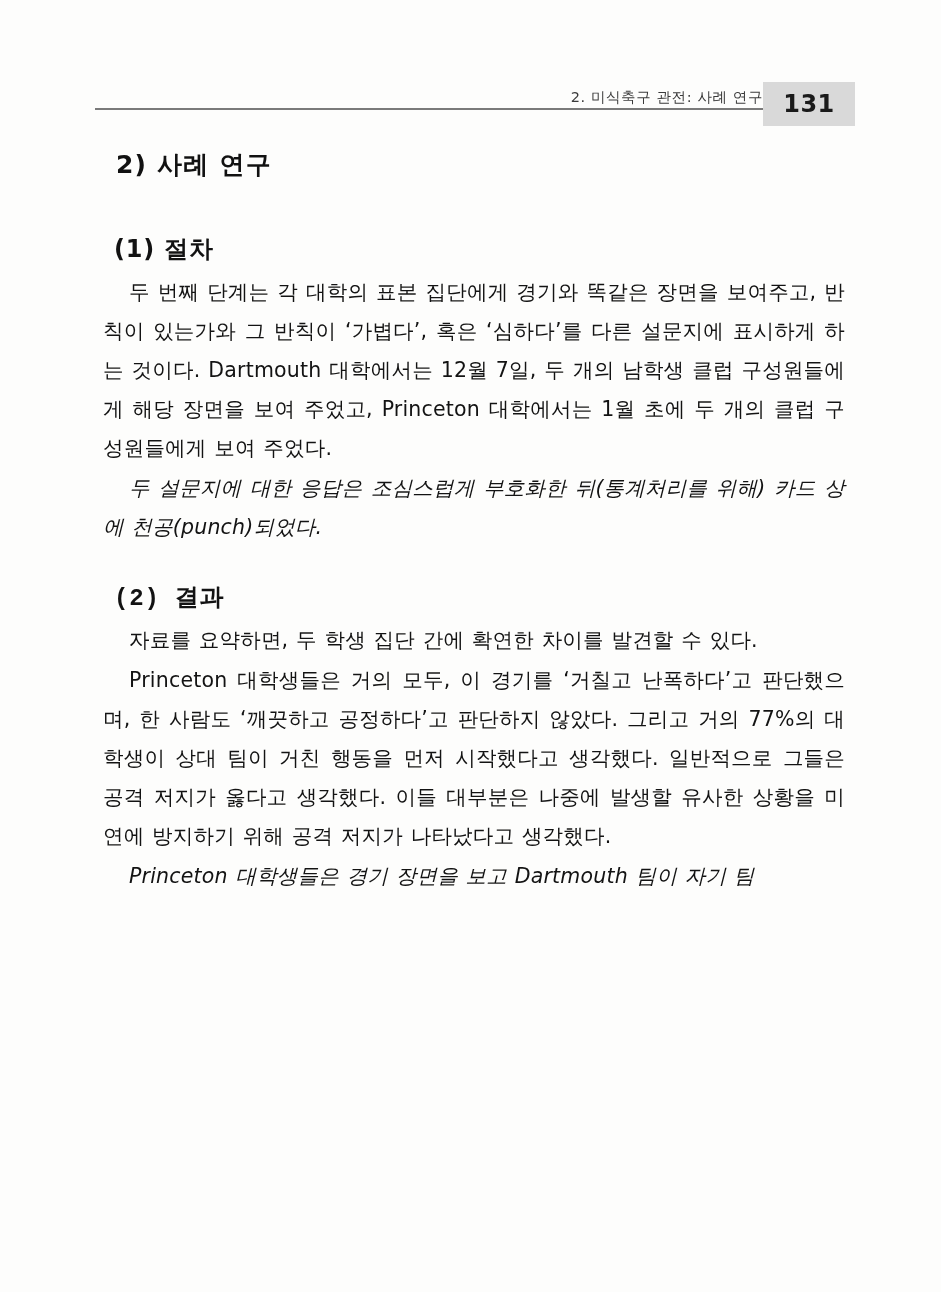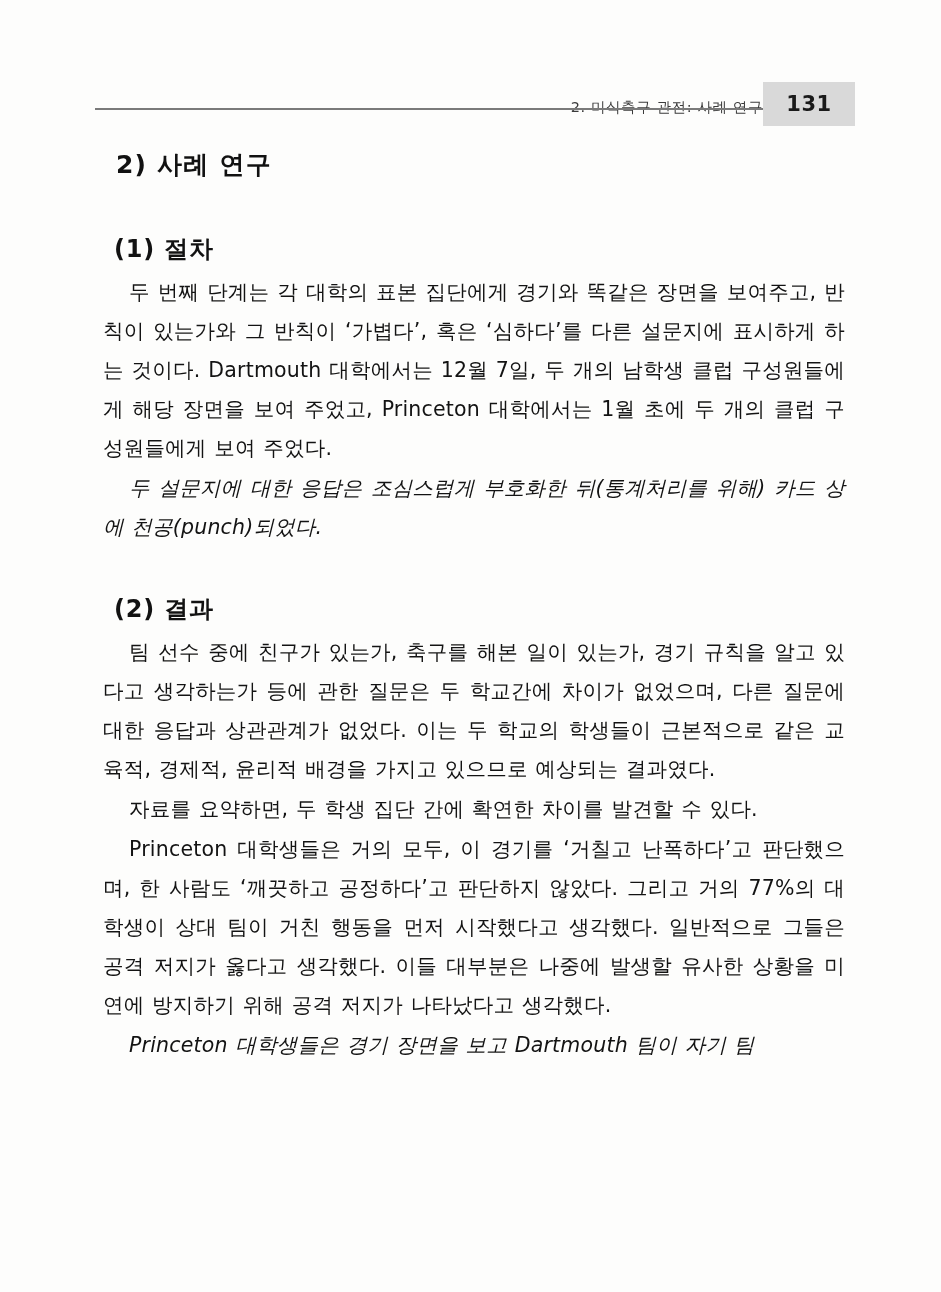--- a/index.html
+++ b/index.html
@@ -28,21 +28,21 @@
   .header {
     position: absolute;
     left: 95px;
     top: 82px;
     width: 760px;
     height: 40px;
   }
   .header-title {
     position: absolute;
     right: 92px;
-    top: 16px;
+    top: 6px;
     font-size: 14.5px;
     color: #3a3a3a;
     letter-spacing: 0.6px;
     white-space: nowrap;
   }
   .header-rule {
     position: absolute;
     left: 0px;
     top: 26px;
     width: 668px;
@@ -54,21 +54,21 @@
     left: 668px;
     top: 0px;
     width: 92px;
     height: 44px;
     background: #d9d9d9;
     display: flex;
     align-items: center;
     justify-content: center;
   }
   .page-number {
-    font-size: 21px;
+    font-size: 24px;
     font-weight: bold;
     color: #1a1a1a;
     letter-spacing: 0.5px;
   }
 
   
   .content {
     position: absolute;
     left: 103px;
     top: 148px;
@@ -84,21 +84,22 @@
   }
   h3.sub-title {
     margin: 0 0 8px 0;
     padding-left: 11px;
     font-size: 24px;
     font-weight: bold;
     letter-spacing: 0.8px;
     color: #121212;
   }
   h3.sub-title.second {
-    margin-top: 46px;
+    margin-top: 34px;
+    font-family: Liberation Mono, monospace;
   }
   p.para {
     margin: 0 0 1px 0;
     font-size: 20.5px;
     line-height: 39px;
     text-align: justify;
     text-justify: inter-character;
     text-indent: 26px;
     color: #131313;
     letter-spacing: 0.2px;
@@ -124,20 +125,19 @@
     </div>
 
     <div class="content">
       <h2 class="section-title">2) 사례 연구</h2>
 
       <h3 class="sub-title">(1) 절차</h3>
       <p class="para">두 번째 단계는 각 대학의 표본 집단에게 경기와 똑같은 장면을 보여주고, 반칙이 있는가와 그 반칙이 ‘가볍다’, 혹은 ‘심하다’를 다른 설문지에 표시하게 하는 것이다. Dartmouth 대학에서는 12월 7일, 두 개의 남학생 클럽 구성원들에게 해당 장면을 보여 주었고, Princeton 대학에서는 1월 초에 두 개의 클럽 구성원들에게 보여 주었다.</p>
       <p class="para last-of-block">두 설문지에 대한 응답은 조심스럽게 부호화한 뒤(통계처리를 위해) 카드 상에 천공(punch)되었다.</p>
 
       <h3 class="sub-title second">(2) 결과</h3>
-      <p class="para">팀 선수 중에 친구가 있는가, 축구를 해본 일이 있는가, 경기 규칙을 알고 있다고 생각하는가 등에 관한 질문은 두 학교간에 차이가 없었으며, 다른 질문에 대한 응답과 상관관계가 없었다. 이는 두 학교의 학생들이 근본적으로 같은 교육적, 경제적, 윤리적 배경을 가지고 있으므로 예상되는 결과였다.</p>
       <p class="para">자료를 요약하면, 두 학생 집단 간에 확연한 차이를 발견할 수 있다.</p>
       <p class="para">Princeton 대학생들은 거의 모두, 이 경기를 ‘거칠고 난폭하다’고 판단했으며, 한 사람도 ‘깨끗하고 공정하다’고 판단하지 않았다. 그리고 거의 77%의 대학생이 상대 팀이 거친 행동을 먼저 시작했다고 생각했다. 일반적으로 그들은 공격 저지가 옳다고 생각했다. 이들 대부분은 나중에 발생할 유사한 상황을 미연에 방지하기 위해 공격 저지가 나타났다고 생각했다.</p>
       <p class="para last-of-block">Princeton 대학생들은 경기 장면을 보고 Dartmouth 팀이 자기 팀</p>
     </div>
 
   </div>
 </div>
 
 </body></html>

